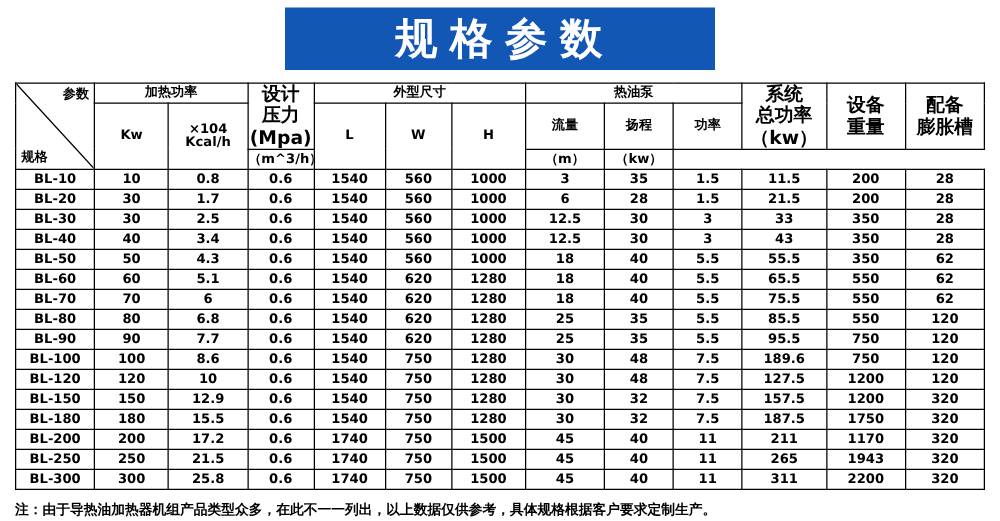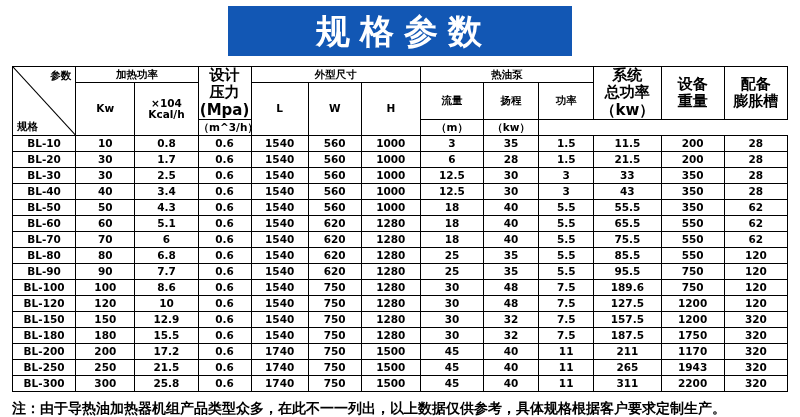--- a/index.html
+++ b/index.html
@@ -119,21 +119,21 @@
     padding-right: 9px;
   }
   td.num-c {
     text-align: center;
   }
   
   .footnote {
     position: absolute;
     left: 12px;
     top: 400px;
-    font-size: 14px;
+    font-size: 11px;
     font-weight: bold;
     white-space: nowrap;
   }
 </style>
 </head>
 <body>
 
 <div class="page">
 
   <div class="title-bar">

